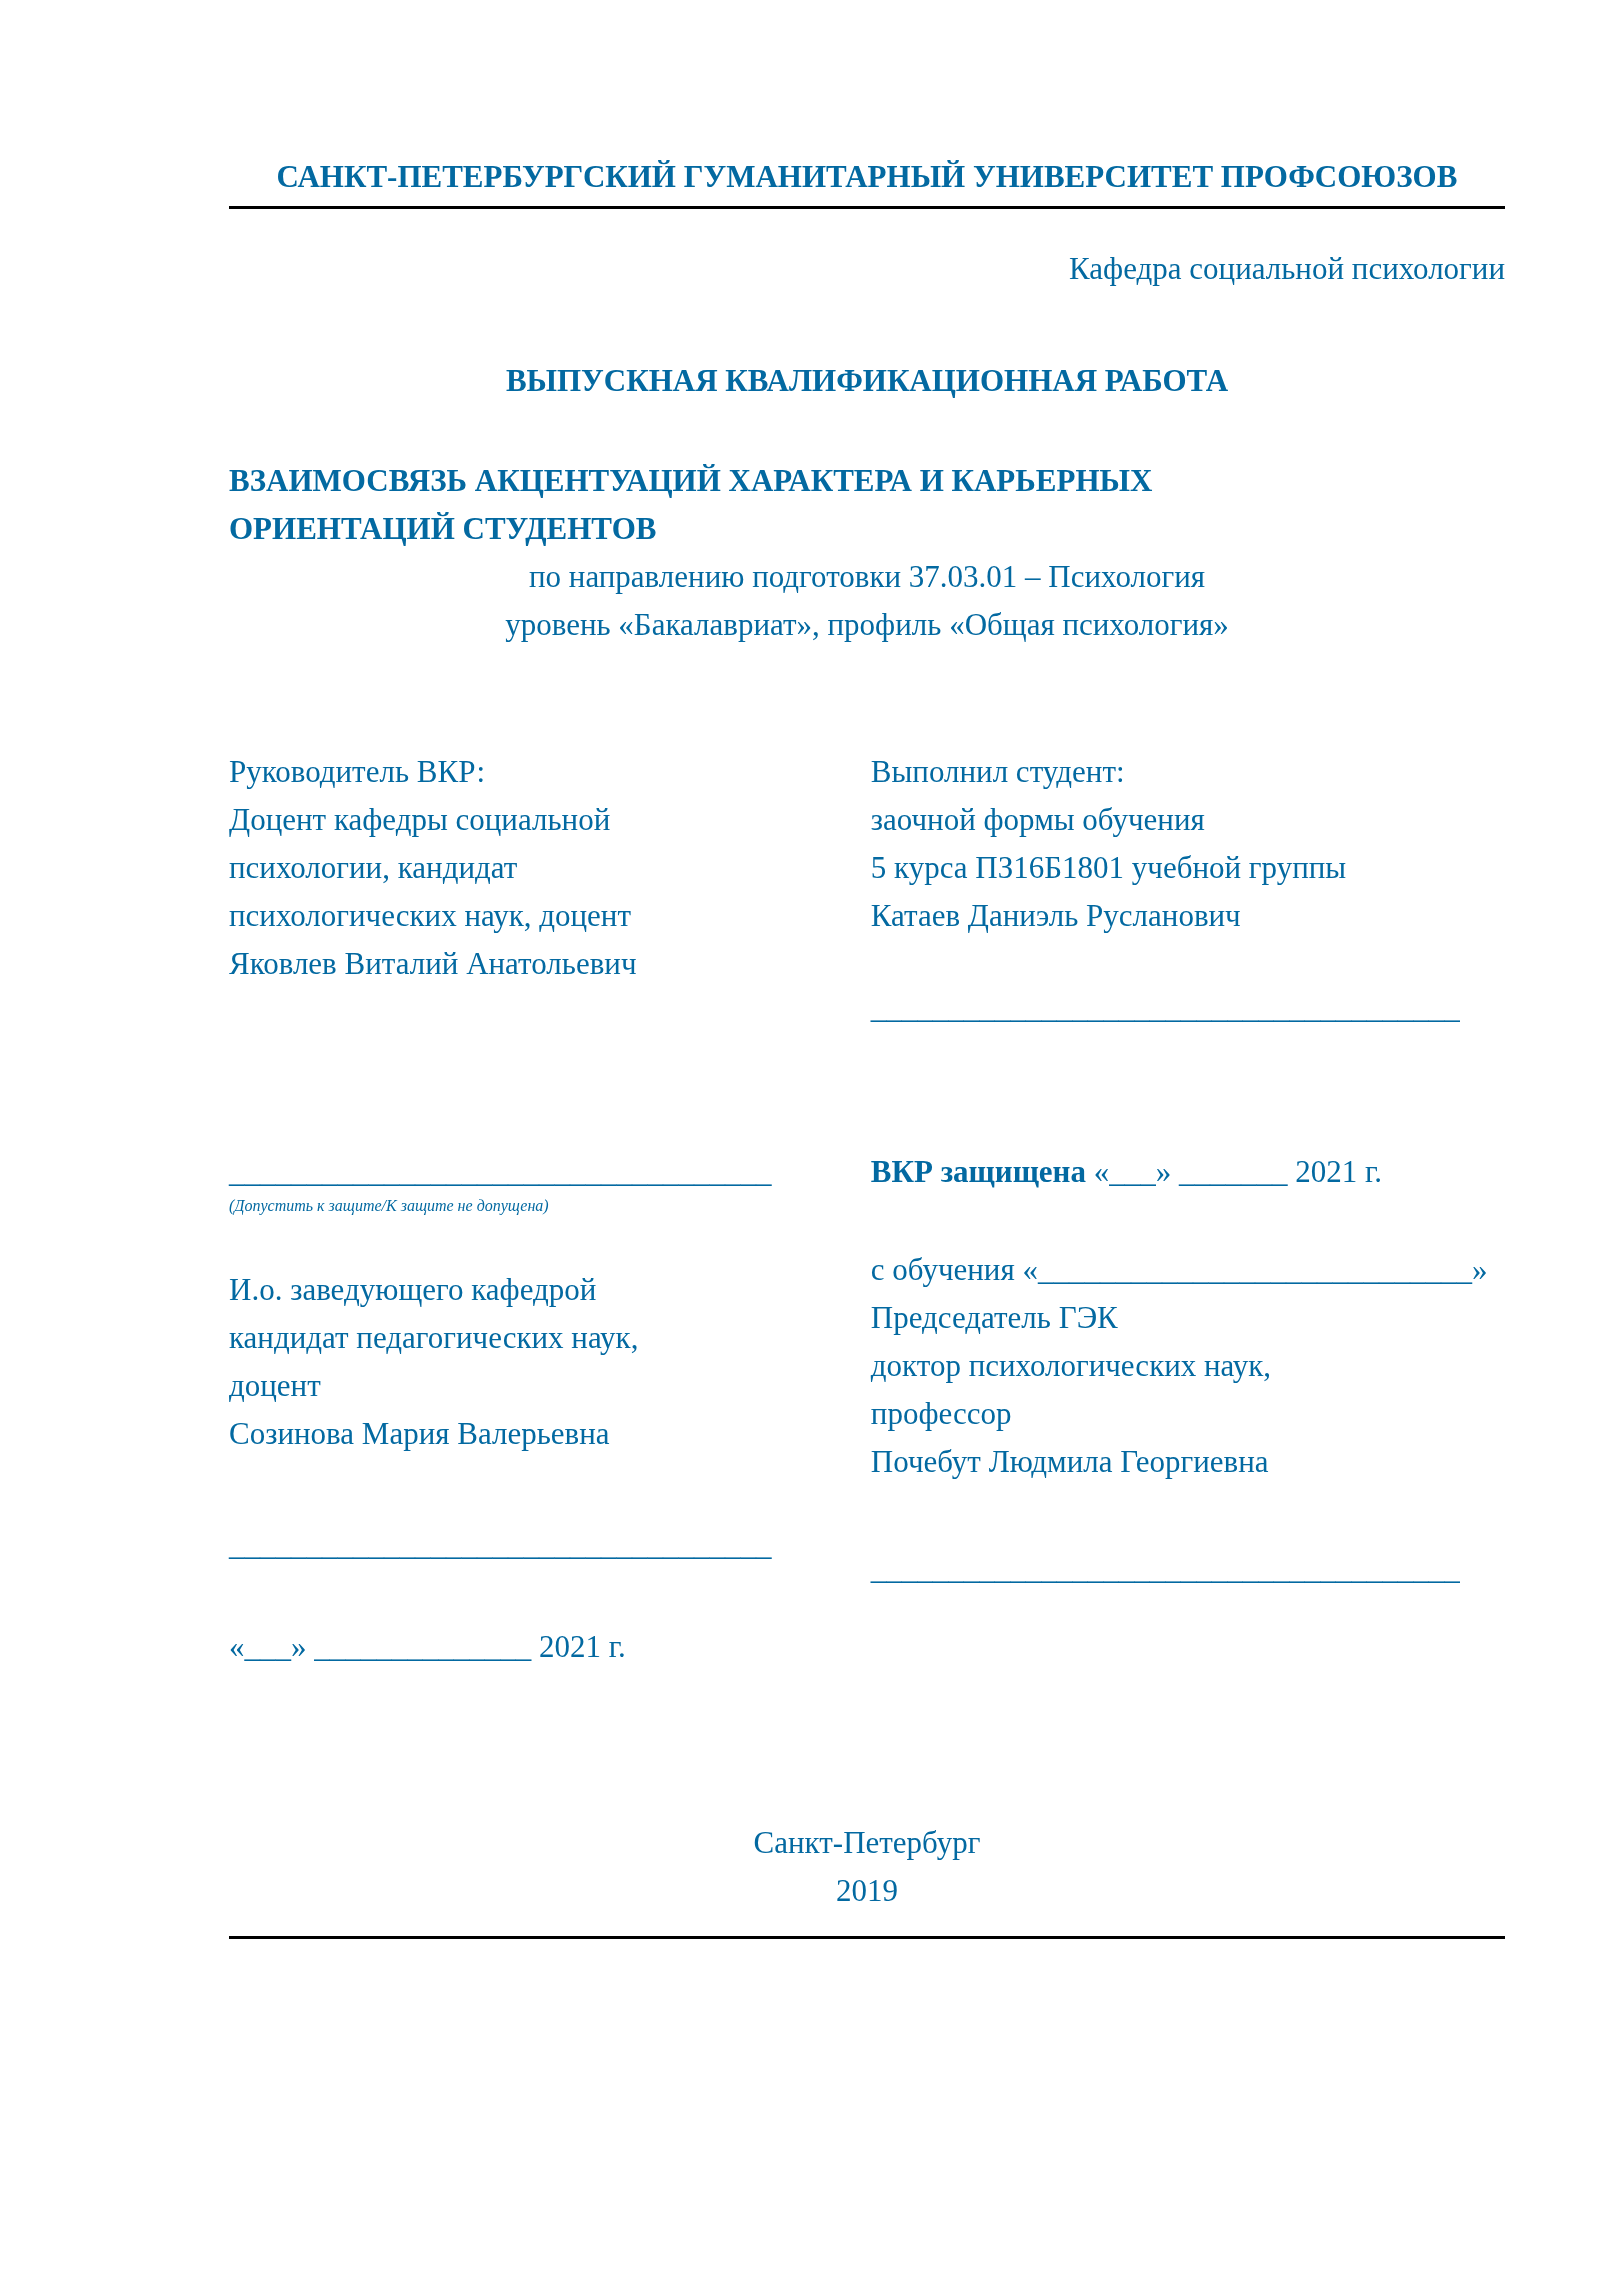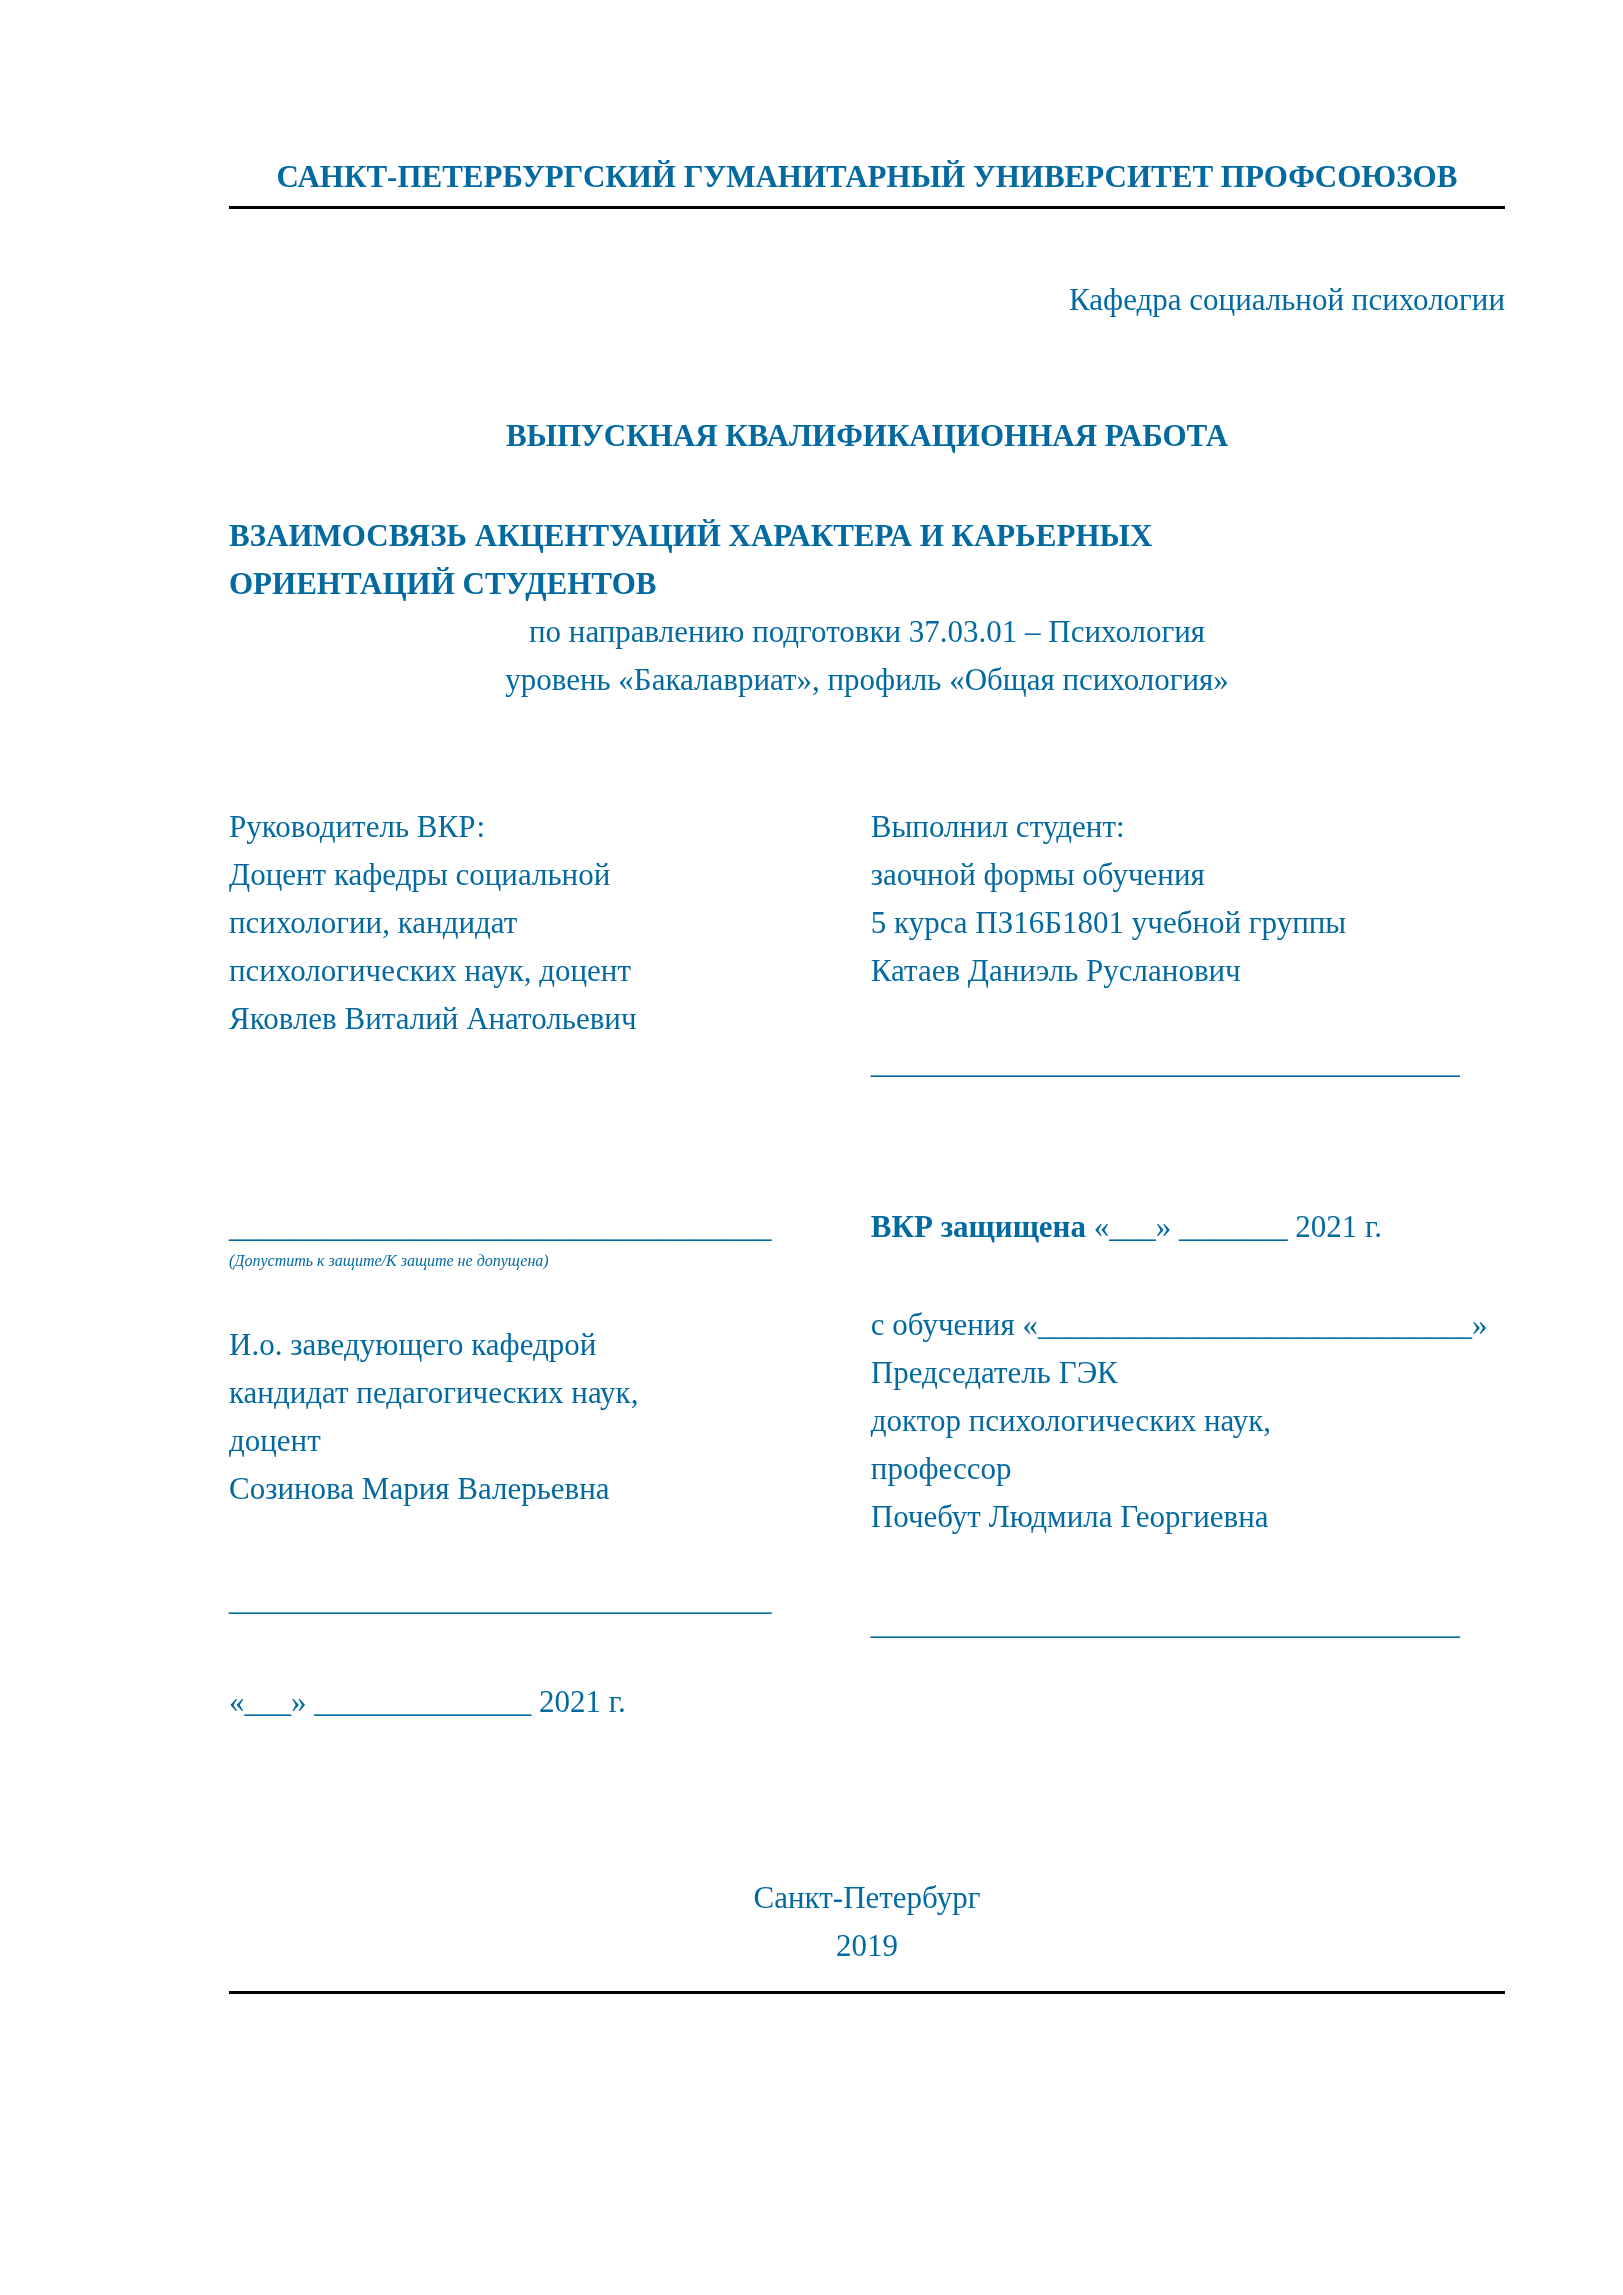--- a/index.html
+++ b/index.html
@@ -18,22 +18,22 @@
   .pre { white-space: pre-line; }
   .b { font-weight: bold; }
 
   .university {
     font-weight: bold;
     text-align: center;
     padding-bottom: 4.7px;
     border-bottom: 3.1px solid #000;
   }
   .faculty { text-align: center; margin-top: 4.7px; }
-  .department { text-align: right; margin-top: 67px; }
-  .work-type { text-align: center; font-weight: bold; margin-top: 88px; }
+  .department { text-align: right; margin-top: 36px; }
+  .work-type { text-align: center; font-weight: bold; margin-top: 64px; }
   .thesis-title { text-align: left; font-weight: bold; margin-top: 52px; }
   .subtitle { text-align: center; }
 
   .columns { display: flex; }
   .col-left  { width: 50.3%; box-sizing: border-box; padding-right: 15.7px; }
   .col-right { width: 49.7%; box-sizing: border-box; }
 
   .block1 { margin-top: 99px; }
   .student-sig { margin-top: 44px; }
 

